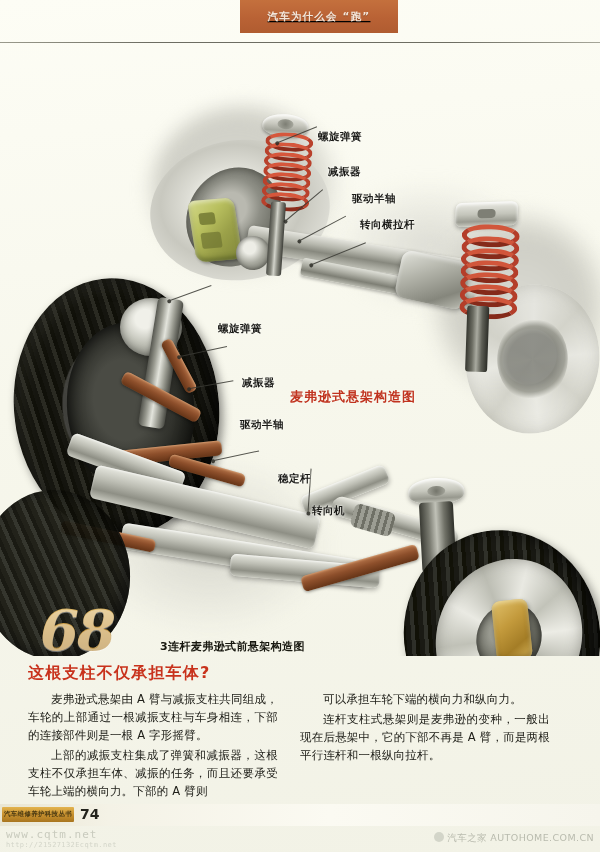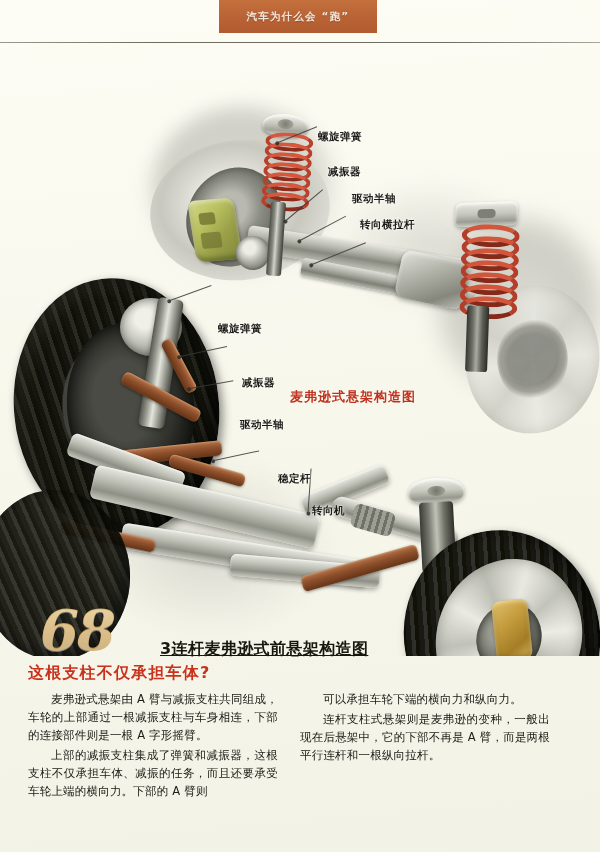--- a/index.html
+++ b/index.html
@@ -8,22 +8,22 @@
     width:600px;height:852px;
     background:#fbfbf3;
     font-family:"DejaVu Sans","Liberation Sans",sans-serif;
     overflow:hidden;position:relative;
   }
   .page{position:relative;width:600px;height:852px;overflow:hidden;
     background:linear-gradient(175deg,#fdfdf5 0%,#f7f7ec 45%,#f2f2e6 100%);}
 
   
   .hdr-band{position:absolute;left:0;top:0;width:600px;height:43px;}
-  .hdr-banner{position:absolute;left:219px;top:0;width:158px;height:33px;
-    background:linear-gradient(180deg,#c4703d 0%,#b96235 55%,#b05c30 100%);}
+  .hdr-banner{position:absolute;left:240px;top:0;width:158px;height:33px;
+    background:linear-gradient(180deg,#c4703d 0%,#b96235 55%,#b05c30 100%);text-decoration:underline;}
   .hdr-banner span{display:block;text-align:center;color:#f3e6da;
     font-size:10.5px;letter-spacing:1.2px;line-height:33px;font-weight:bold;
     text-shadow:0 1px 0 rgba(0,0,0,.25);}
   .hdr-rule{position:absolute;left:0;top:42px;width:600px;height:1px;
     background:linear-gradient(90deg,#9a9a8c,#6d6d62 25%,#6d6d62 75%,#a6a699);}
 
   
   .stage{position:absolute;left:0;top:60px;width:600px;height:596px;overflow:hidden;}
 
   
@@ -199,22 +199,22 @@
     color:#c0331f;letter-spacing:1px;
     text-shadow:0 0 3px rgba(255,255,250,.9);}
 
   
   .num68{position:absolute;left:40px;top:602px;font-size:56px;font-weight:bold;font-style:italic;
     font-family:"DejaVu Serif","Liberation Serif",serif;
     color:#c79a43;letter-spacing:-2px;line-height:1;
     background:linear-gradient(180deg,#e0bd6f 0%,#c7973f 45%,#a87b2c 100%);
     -webkit-background-clip:text;background-clip:text;-webkit-text-fill-color:transparent;
     text-shadow:0 1px 0 rgba(255,255,255,.4);text-align:center;}
-  .fig-caption{position:absolute;left:160px;top:639px;font-size:16px;font-weight:bold;
-    color:#17170f;letter-spacing:.4px;text-decoration:underline;}
+  .fig-caption{position:absolute;left:160px;top:639px;font-size:11px;font-weight:bold;
+    color:#17170f;letter-spacing:.4px;}
   .sec-head{position:absolute;left:28px;top:663px;font-size:16px;font-weight:bold;
     color:#c8321c;letter-spacing:1.2px;}
 
   .cols{position:absolute;left:28px;top:690px;width:544px;height:112px;}
   .col{position:absolute;top:0;width:250px;font-size:11.5px;line-height:18px;
     color:#20201a;text-align:justify;letter-spacing:.2px;}
   .col.left{left:0;}
   .col.right{left:272px;}
   .col p{margin:0 0 0 0;text-indent:2em;}
   .col p+p{margin-top:2px;}
@@ -354,14 +354,28 @@
     <div class="col left">
       <p>麦弗逊式悬架由 A 臂与减振支柱共同组成，车轮的上部通过一根减振支柱与车身相连，下部的连接部件则是一根 A 字形摇臂。</p>
       <p>上部的减振支柱集成了弹簧和减振器，这根支柱不仅承担车体、减振的任务，而且还要承受车轮上端的横向力。下部的 A 臂则</p>
     </div>
     <div class="col right">
       <p>可以承担车轮下端的横向力和纵向力。</p>
       <p>连杆支柱式悬架则是麦弗逊的变种，一般出现在后悬架中，它的下部不再是 A 臂，而是两根平行连杆和一根纵向拉杆。</p>
     </div>
   </div>
 
+  <div class="footer">
+    <div class="foot-bar"></div>
+    <div class="foot-badge">
+      <span>汽车维修养护科技丛书</span>
+    </div>
+    <div class="pageno">74</div>
+    <div class="wm-left">
+      <span>www.cqtm.net</span>
+      <span class="u">http://21527132Ecqtm.net</span>
+    </div>
+    <div class="wm-right">
+      <span class="wm-badge"></span><span>汽车之家 AUTOHOME.COM.CN</span>
+    </div>
+  </div>
 
 </div>
 
 </body></html>

